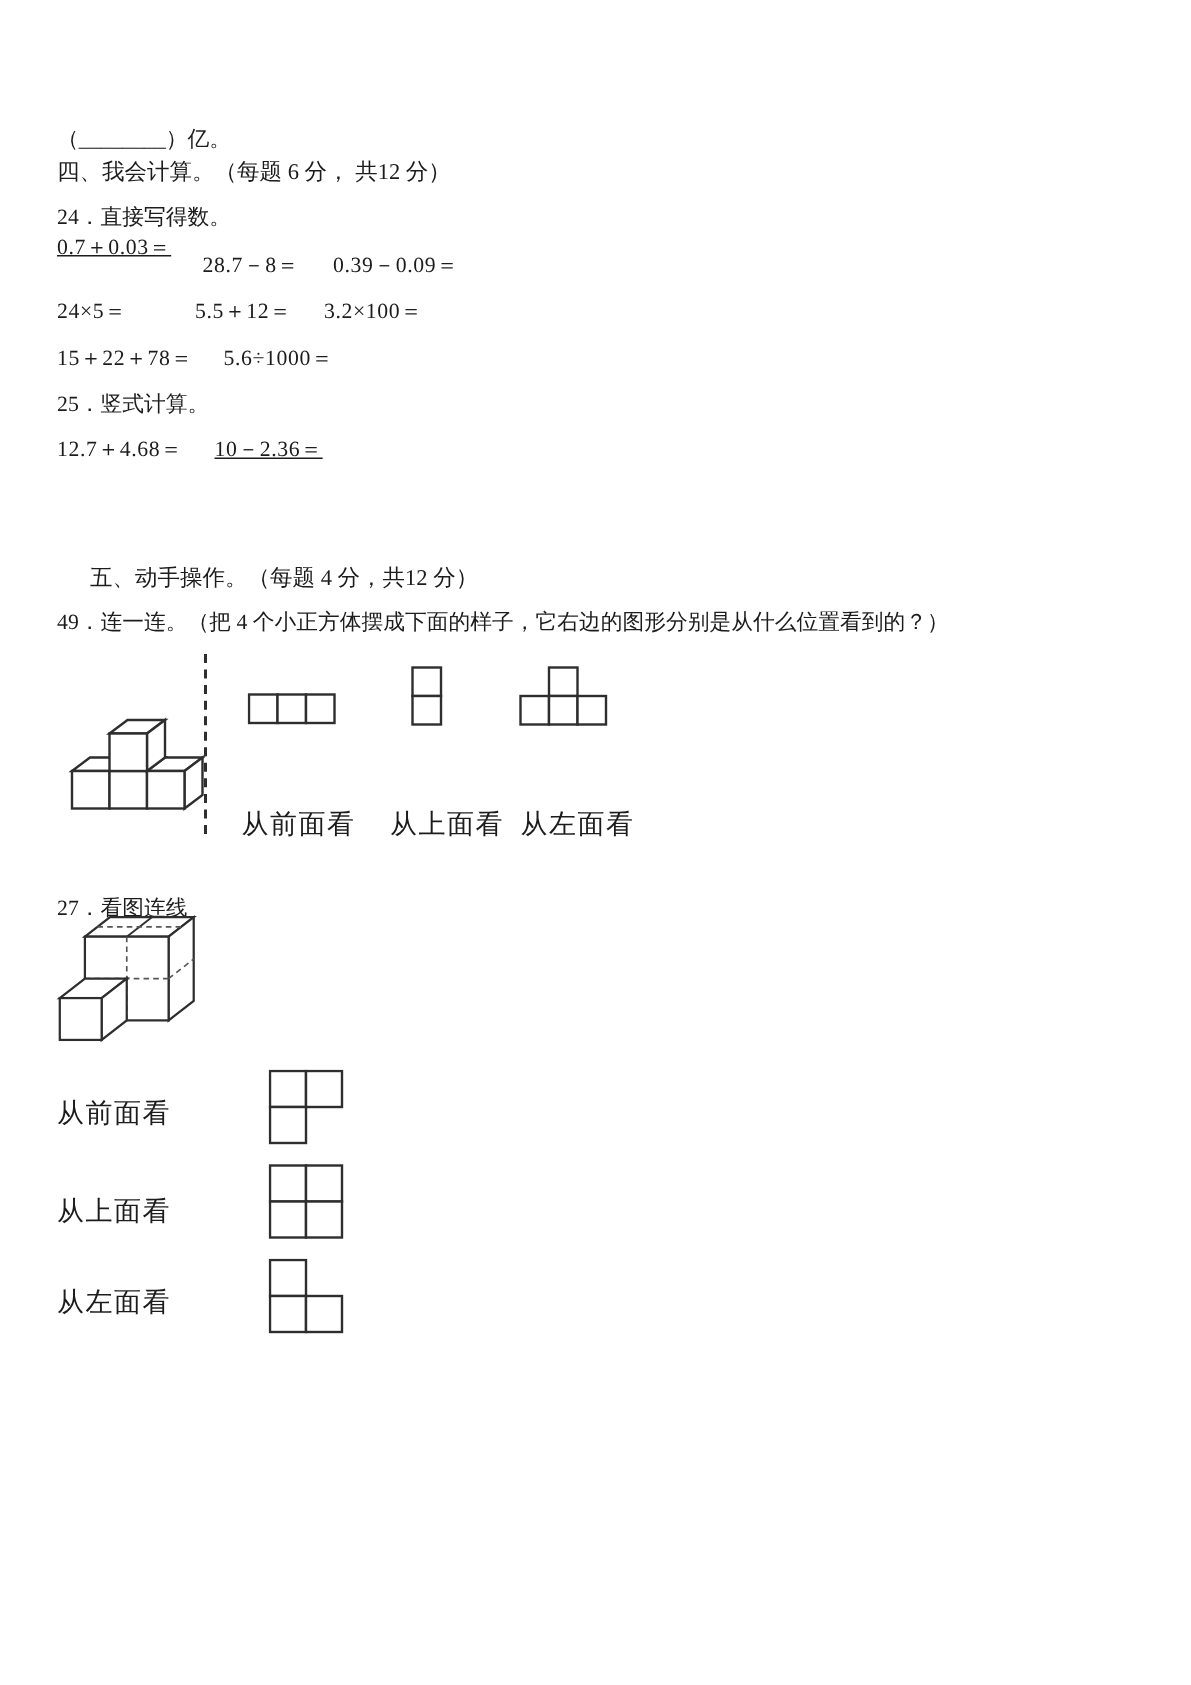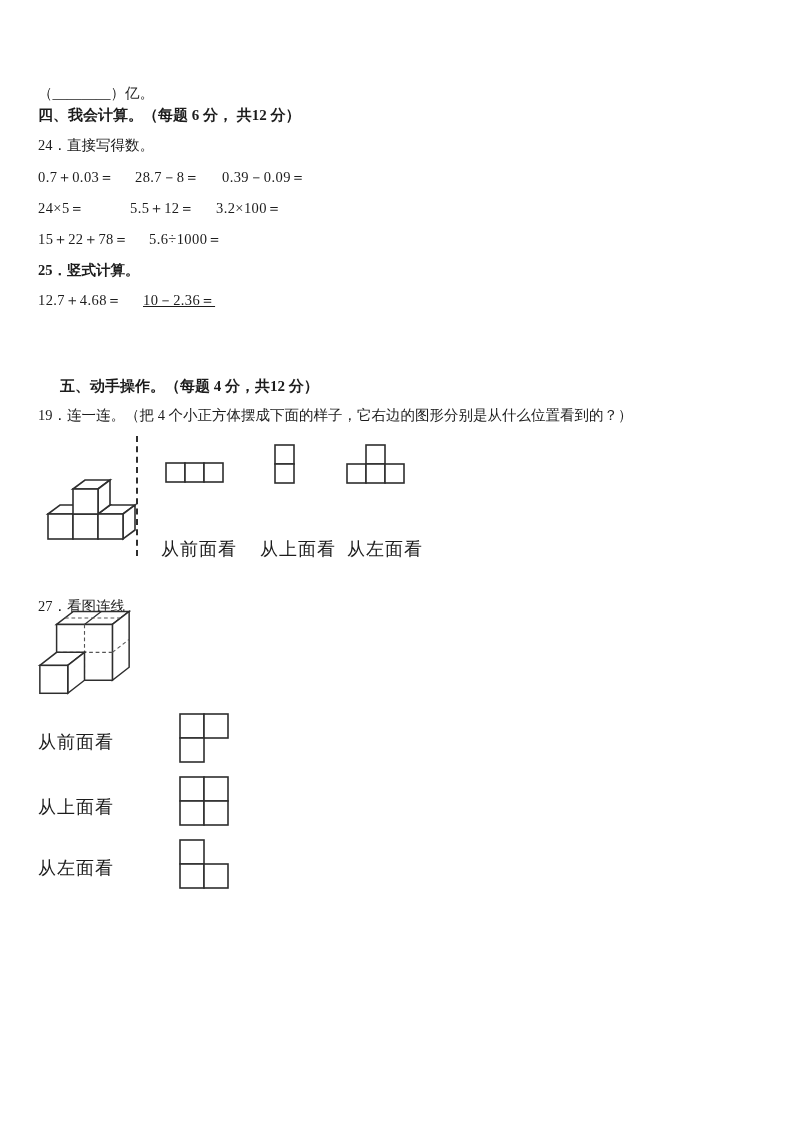--- a/index.html
+++ b/index.html
@@ -2,21 +2,21 @@
 <html><head>
 <meta charset="utf-8">
 <style>
   html,body { margin:0; padding:0; background:#fff; }
   .page {
     position:relative; width:794px; height:1008px; background:#ffffff;
     font-family:"Liberation Serif","DejaVu Serif",serif; color:#1c1c1c;
     overflow:hidden;
   }
   .txt { position:absolute; white-space:pre; font-size:14.5px; line-height:1.25; }
-  .bold { font-weight:bold; font-size:15px; }
+  .bold { font-weight:normal; font-size:15px; }
   .expr { font-size:14.5px; letter-spacing:0.4px; }
   .vlabel { font-size:18px; letter-spacing:1px; }
   .fig { position:absolute; }
   .fig svg { display:block; }
   .shape { fill:#ffffff; stroke:#2e2e2e; stroke-width:1.6; }
   .shape-thin { fill:none; stroke:#2e2e2e; stroke-width:1.3; }
   .hidden-edge { fill:none; stroke:#555555; stroke-width:1.2; stroke-dasharray:4 3; }
   .dashline {
     position:absolute; width:0; border-left:2px dashed #2e2e2e;
   }
@@ -25,39 +25,39 @@
 <body>
 
 <div class="page">
 
   <div class="txt" style="left:38px; top:84px;">（________）亿。</div>
 
   <div class="txt bold" style="left:38px; top:106px;">四、我会计算。（每题 6 分， 共12 分）</div>
 
   <div class="txt" style="left:38px; top:136px;">24．直接写得数。</div>
 
-  <div class="txt expr" style="left:38px;  top:168px;">0.7＋0.03＝</div>
+  <div class="txt expr" style="left:38px;  top:156px;text-decoration:underline;">0.7＋0.03＝</div>
   <div class="txt expr" style="left:135px; top:168px;">28.7－8＝</div>
   <div class="txt expr" style="left:222px; top:168px;">0.39－0.09＝</div>
 
   <div class="txt expr" style="left:38px;  top:199px;">24×5＝</div>
   <div class="txt expr" style="left:130px; top:199px;">5.5＋12＝</div>
   <div class="txt expr" style="left:216px; top:199px;">3.2×100＝</div>
 
   <div class="txt expr" style="left:38px;  top:230px;">15＋22＋78＝</div>
   <div class="txt expr" style="left:149px; top:230px;">5.6÷1000＝</div>
 
-  <div class="txt" style="left:38px; top:261px;font-weight:bold;">25．竖式计算。</div>
+  <div class="txt" style="left:38px; top:261px;">25．竖式计算。</div>
 
   <div class="txt expr" style="left:38px;  top:291px;">12.7＋4.68＝</div>
   <div class="txt expr" style="left:143px; top:291px;text-decoration:underline;">10－2.36＝</div>
 
   <div class="txt bold" style="left:38px; top:377px;margin-left:22px;">五、动手操作。（每题 4 分，共12 分）</div>
 
-  <div class="txt" style="left:38px; top:406px;">19．连一连。（把 4 个小正方体摆成下面的样子，它右边的图形分别是从什么位置看到的？）</div>
+  <div class="txt" style="left:38px; top:406px;">49．连一连。（把 4 个小正方体摆成下面的样子，它右边的图形分别是从什么位置看到的？）</div>
 
   <div class="fig" style="left:45px; top:471px;">
     <svg width="92" height="70" viewBox="0 0 92 70">
       <polygon class="shape" points="3,43 15,34 40,34 28,43"></polygon>
       <polygon class="shape" points="28,43 40,34 65,34 53,43"></polygon>
       <polygon class="shape" points="53,43 65,34 90,34 78,43"></polygon>
       <polygon class="shape" points="78,43 90,34 90,59 78,68"></polygon>
       <rect class="shape" x="3" y="43" width="25" height="25"></rect>
       <rect class="shape" x="28" y="43" width="25" height="25"></rect>
       <rect class="shape" x="53" y="43" width="25" height="25"></rect>

